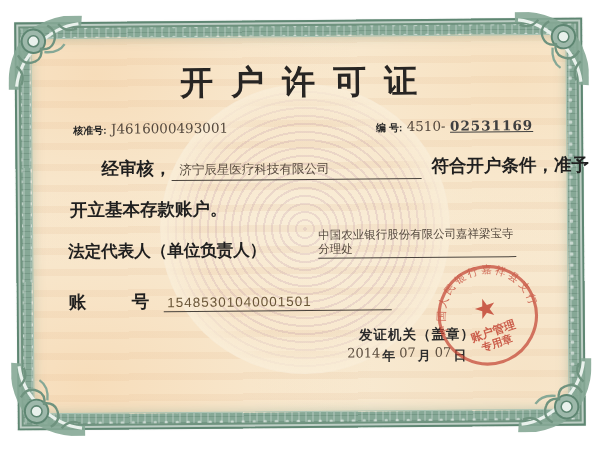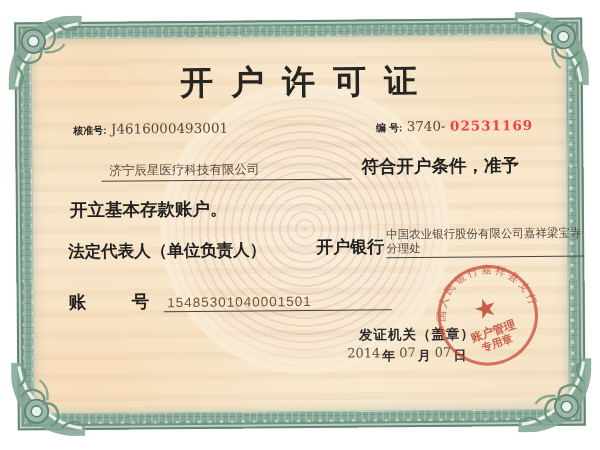--- a/index.html
+++ b/index.html
@@ -60,21 +60,21 @@
   .content{position:absolute;left:16px;top:16px;right:16px;bottom:16px;z-index:2;color:#2b2b2b;}
   .title{
     position:absolute;left:0;right:0;top:24px;text-align:center;
     font-family:"DejaVu Serif","Liberation Serif",serif;
     font-size:33px;font-weight:800;color:#272523;
     letter-spacing:18px;text-indent:18px;white-space:nowrap;
   }
   .row-numbers{position:absolute;left:42px;right:34px;top:82px;display:flex;justify-content:space-between;align-items:baseline;}
   .lbl{font-weight:700;font-size:10px;color:#232323;}
   .val{font-family:"DejaVu Serif","Liberation Serif",serif;font-size:13.5px;color:#55493e;}
-  .serial-red{font-family:"DejaVu Serif","Liberation Serif",serif;font-size:13.5px;color:#ef4444;font-weight:700;letter-spacing:1px;}
+  .serial-red{font-family:"DejaVu Serif","Liberation Serif",serif;font-size:13.5px;color:#404040;font-weight:700;letter-spacing:1px;text-decoration:underline;}
   .body-line1{position:absolute;left:70px;top:119px;white-space:nowrap;display:flex;align-items:baseline;}
   .body-line1 .lbl,.body-line2,.rep-label,.bank-label,.acct-label{font-size:17.5px;font-weight:700;color:#1f1f1f;}
   .fill-underline{border-bottom:1.2px solid #4a443d;display:inline-block;}
   .company{width:238px;font-size:12.5px;padding:0 4px 1px 8px;color:#564a3e;}
   .body-line2{position:absolute;left:38px;top:160px;}
   .row-rep{position:absolute;left:36px;top:203px;display:flex;align-items:baseline;}
   .rep-name{width:92px;font-size:13px;padding:0 2px 1px 6px;color:#5a4f44;}
   .bank-block{position:absolute;left:284px;top:192px;display:flex;align-items:flex-end;}
   .bank-label{white-space:nowrap;}
   .bank-name{width:198px;font-size:11.5px;line-height:14px;color:#564b40;border-bottom:1.2px solid #4a443d;padding-bottom:2px;margin-left:2px;font-family:"DejaVu Serif","Liberation Serif",serif;}
@@ -157,37 +157,37 @@
   <div class="content">
     <div class="title">开户许可证</div>
 
     <div class="row-numbers">
       <span>
         <span class="lbl">核准号:</span>
         <span class="val">J4616000493001</span>
       </span>
       <span>
         <span class="lbl">编 号:</span>
-        <span class="val">3740-</span>
+        <span class="val">4510-</span>
         <span class="serial-red">02531169</span>
       </span>
     </div>
 
     <div class="body-line1">
+      <span class="lbl" style="font-size:17.5px">经审核，</span>
       <span class="fill-underline company">济宁辰星医疗科技有限公司</span>
       <span class="lbl" style="font-size:17.5px;margin-left:10px">符合开户条件，准予</span>
     </div>
     <div class="body-line2">开立基本存款账户。</div>
 
     <div class="row-rep">
       <span class="rep-label" style="font-size:16.5px;font-weight:700">法定代表人（单位负责人）</span>
     </div>
 
     <div class="bank-block">
-      <span class="bank-label" style="font-size:17px">开户银行</span>
       <span class="bank-name">中国农业银行股份有限公司嘉祥梁宝寺分理处</span>
     </div>
 
     <div class="row-acct">
       <span class="acct-label">账　号</span>
       <span class="fill-underline acct-number">15485301040001501</span>
     </div>
 
     <div class="issuer">发证机关（盖章）</div>
 

